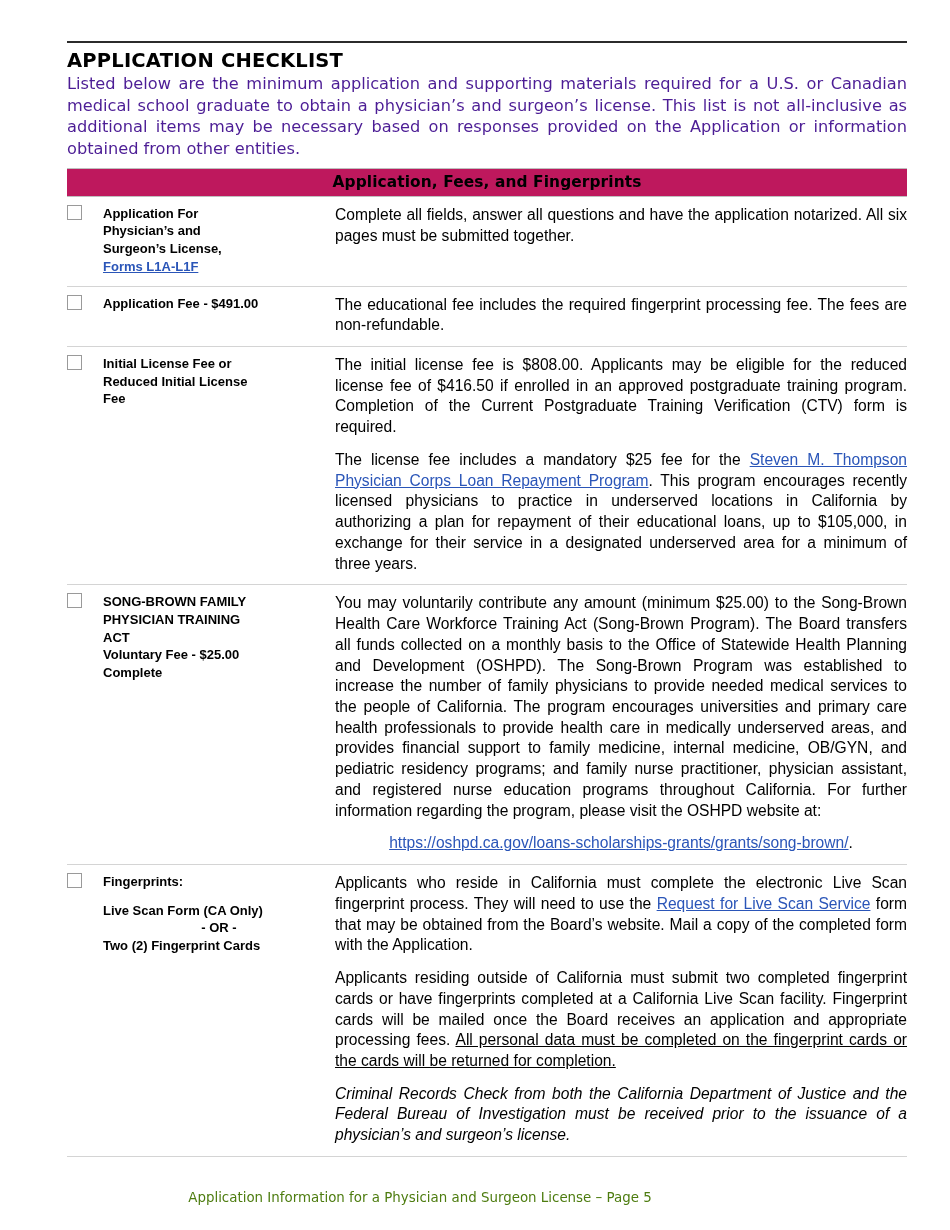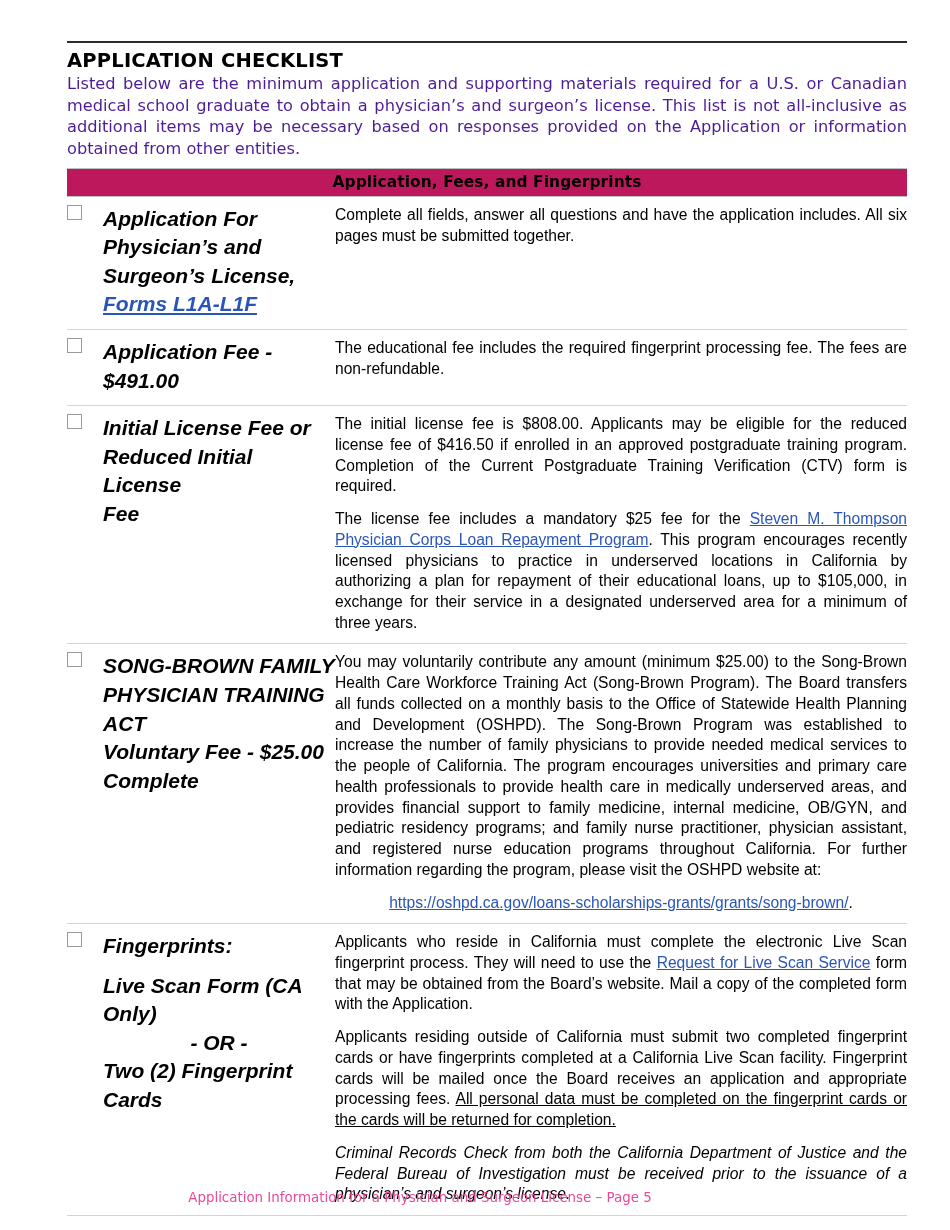--- a/index.html
+++ b/index.html
@@ -95,26 +95,25 @@
   .checkbox {
     width: 15px;
     height: 15px;
     border: 1px solid #9a9a9a;
     background: #ffffff;
     display: block;
     box-sizing: border-box;
   }
 
   td.cell-label {
-    font-size: 21px;
+    font-size: 13px;
     font-weight: bold;
     line-height: 1.36;
     padding-right: 14px;
     padding-left: 2px;
-    font-style: italic;
   }
   td.cell-desc {
     font-size: 15.6px;
     line-height: 1.33;
     text-align: justify;
     padding-right: 2px;
   }
   td.cell-desc p {
     margin: 0 0 12px 0;
   }
@@ -145,21 +144,21 @@
 
   
   .footer {
     position: absolute;
     left: 0;
     top: 1190px;
     width: 816px;
     text-align: center;
     font-family: "DejaVu Sans", sans-serif;
     font-size: 13.4px;
-    color: #ec4899;
+    color: #4d7c0f;
   }
 </style>
 </head>
 <body>
 
 <div class="page">
   <div class="content">
 
     <div class="top-rule"></div>
 
@@ -183,21 +182,21 @@
           <td class="cell-box">
             <span class="checkbox"></span>
           </td>
           <td class="cell-label">
             <span class="lbl-line">Application For</span>
             <span class="lbl-line">Physician’s and</span>
             <span class="lbl-line">Surgeon’s License,</span>
             <a class="label-link" href="#">Forms L1A-L1F</a>
           </td>
           <td class="cell-desc">
-            <p>Complete all fields, answer all questions and have the application includes.  All six pages must be submitted together.</p>
+            <p>Complete all fields, answer all questions and have the application notarized.  All six pages must be submitted together.</p>
           </td>
         </tr>
 
         <tr>
           <td class="cell-box">
             <span class="checkbox"></span>
           </td>
           <td class="cell-label">
             <span class="lbl-line">Application Fee - $491.00</span>
           </td>

